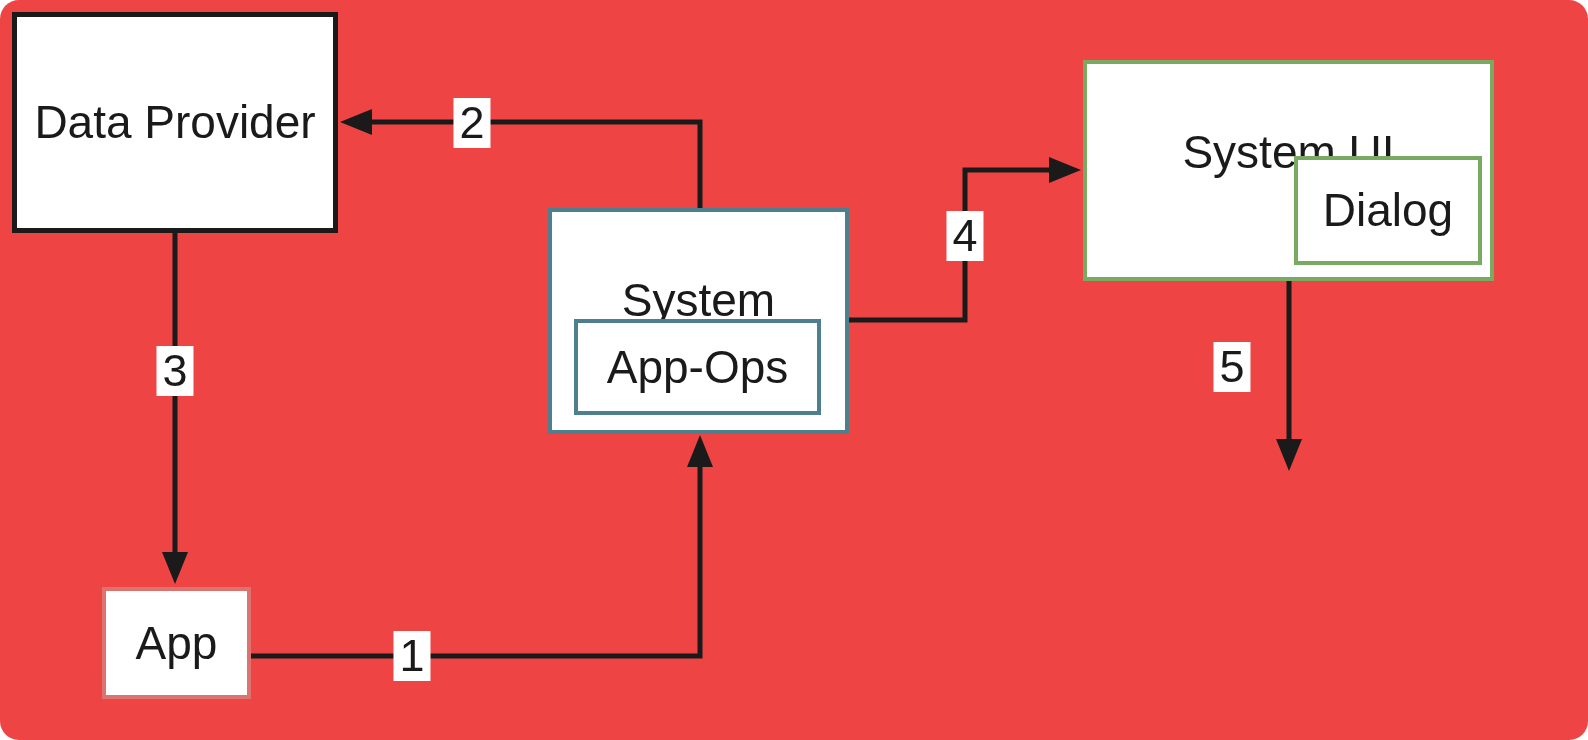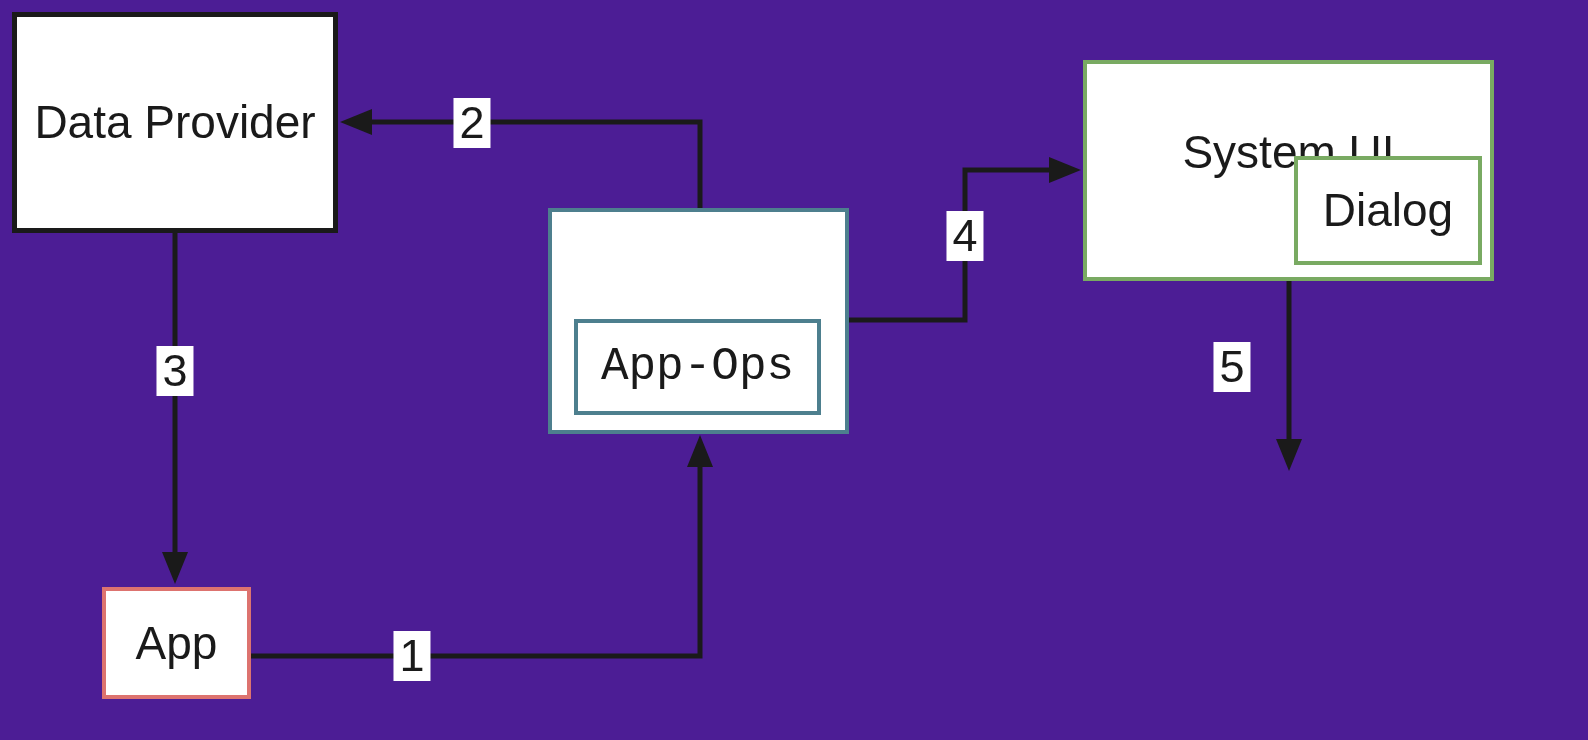--- a/index.html
+++ b/index.html
@@ -4,24 +4,25 @@
 <style>
   html, body {
     margin: 0;
     padding: 0;
     background: #ffffff;
   }
   .canvas {
     position: relative;
     width: 1588px;
     height: 740px;
-    background: #4c1d95;
+    background: #ef4444;
     font-family: "Liberation Sans", sans-serif;
     color: #1a1a1a;
     overflow: hidden;
+    border-radius: 19px;
   }
   .edges {
     position: absolute;
     left: 0;
     top: 0;
     width: 1588px;
     height: 740px;
   }
   .edge-line {
     fill: none;
@@ -134,21 +135,22 @@
       <path class="edge-line" d="M 1289 280 V 441"></path>
       <polygon class="edge-head" points="1289,471 1276,439 1302,439"></polygon>
     </g>
   </svg>
 
   <div class="node node-center node-data-provider" style="border-color: rgb(26, 26, 26);">
     <span class="node-label">Data Provider</span>
   </div>
 
   <div class="node node-system" style="border-color: rgb(77, 127, 142);">
-    <div class="node node-center node-app-ops" style="border-color: rgb(77, 127, 142); font-family: Liberation Mono, monospace;">
+    <div class="node-title">System</div>
+    <div class="node node-center node-app-ops" style="border-color: rgb(77, 127, 142);">
       <span class="node-label">App-Ops</span>
     </div>
   </div>
 
   <div class="node node-system-ui" style="border-color: rgb(121, 170, 98);">
     <div class="node-title">System UI</div>
     <div class="node node-center node-dialog" style="border-color: rgb(121, 170, 98);">
       <span class="node-label">Dialog</span>
     </div>
   </div>

